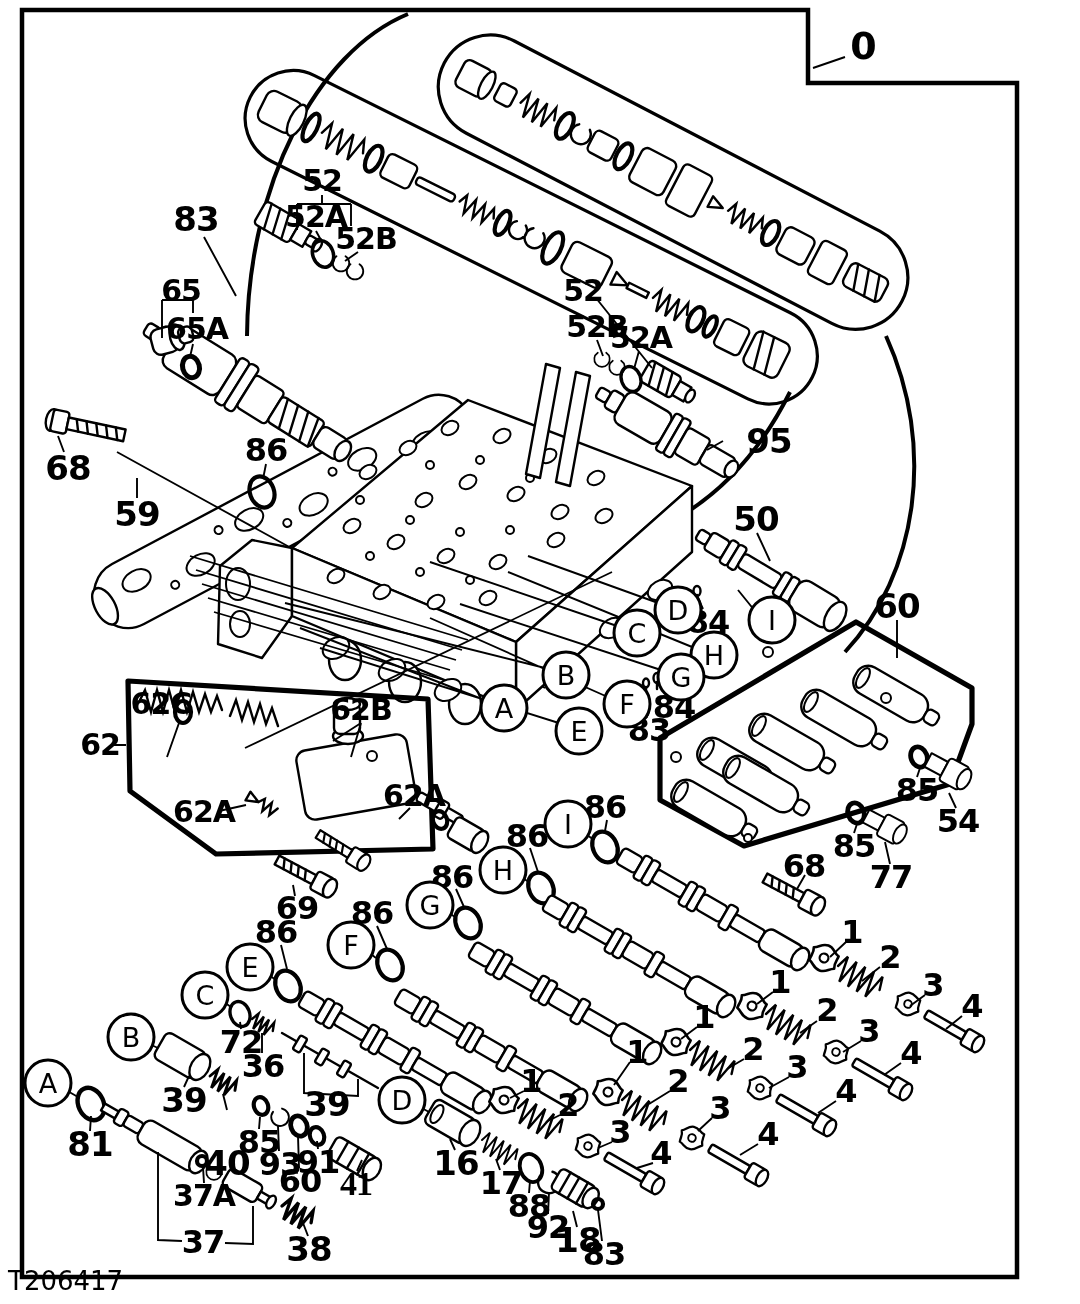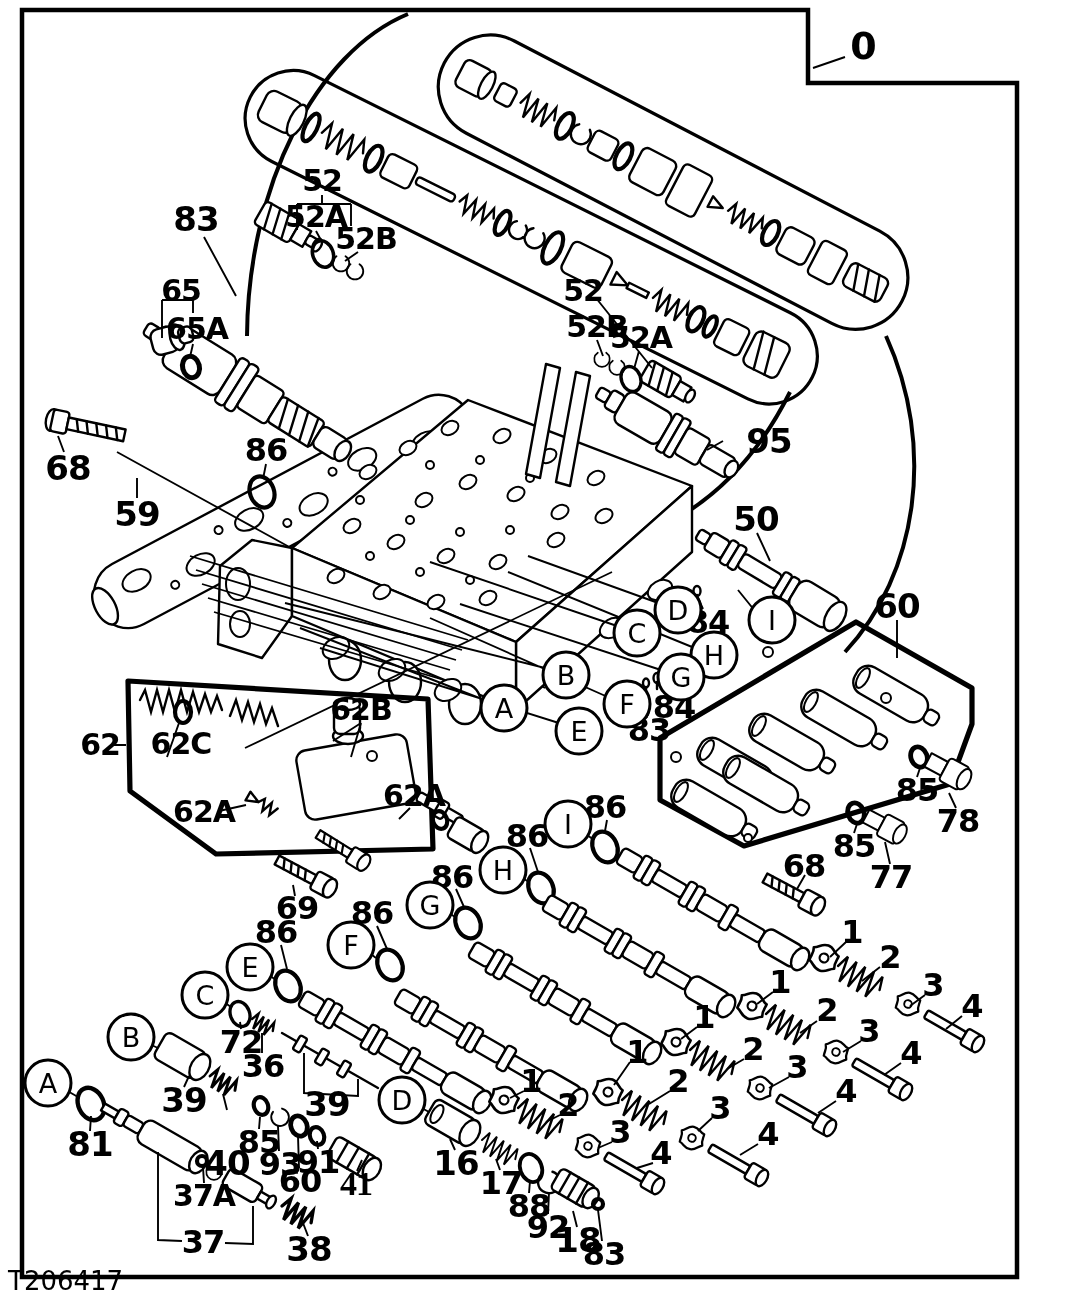--- a/index.html
+++ b/index.html
@@ -457,26 +457,26 @@
       <div class="plabel" style="left: 583px; top: 291px;">52</div>
       <div class="plabel" style="left: 597px; top: 327px;">52B</div>
       <div class="plabel" style="left: 641px; top: 338px;">52A</div>
       <div class="plabel" style="left: 769px; top: 441px; font-size: 34px;">95</div>
       <div class="plabel" style="left: 756px; top: 519px; font-size: 34px;">50</div>
       <div class="plabel" style="left: 897px; top: 606px; font-size: 34px;">60</div>
       <div class="plabel" style="left: 708px; top: 622px; font-size: 32px;">84</div>
       <div class="plabel" style="left: 674px; top: 707px; font-size: 32px;">84</div>
       <div class="plabel" style="left: 649px; top: 730px; font-size: 32px;">83</div>
       <div class="plabel" style="left: 100px; top: 745px;">62</div>
-      <div class="plabel" style="left: 161px; top: 744px; margin-left: 20px;">62C</div>
+      <div class="plabel" style="left: 161px; top: 704px;">62C</div>
       <div class="plabel" style="left: 361px; top: 710px;">62B</div>
       <div class="plabel" style="left: 204px; top: 812px;">62A</div>
       <div class="plabel" style="left: 414px; top: 796px;">62A</div>
       <div class="plabel" style="left: 917px; top: 790px; font-size: 32px;">85</div>
-      <div class="plabel" style="left: 958px; top: 821px; font-size: 32px;">78</div>
+      <div class="plabel" style="left: 958px; top: 821px; font-size: 32px;">54</div>
       <div class="plabel" style="left: 854px; top: 846px; font-size: 32px;">85</div>
       <div class="plabel" style="left: 891px; top: 877px; font-size: 32px;">77</div>
       <div class="plabel" style="left: 804px; top: 866px; font-size: 32px;">68</div>
       <div class="plabel" style="left: 297px; top: 908px; font-size: 32px;">69</div>
       <div class="plabel" style="left: 276px; top: 932px; font-size: 32px;">86</div>
       <div class="plabel" style="left: 372px; top: 913px; font-size: 32px;">86</div>
       <div class="plabel" style="left: 452px; top: 877px; font-size: 32px;">86</div>
       <div class="plabel" style="left: 527px; top: 836px; font-size: 32px;">86</div>
       <div class="plabel" style="left: 605px; top: 807px; font-size: 32px;">86</div>
       <div class="plabel" style="left: 852px; top: 932px; font-size: 32px;">1</div>

